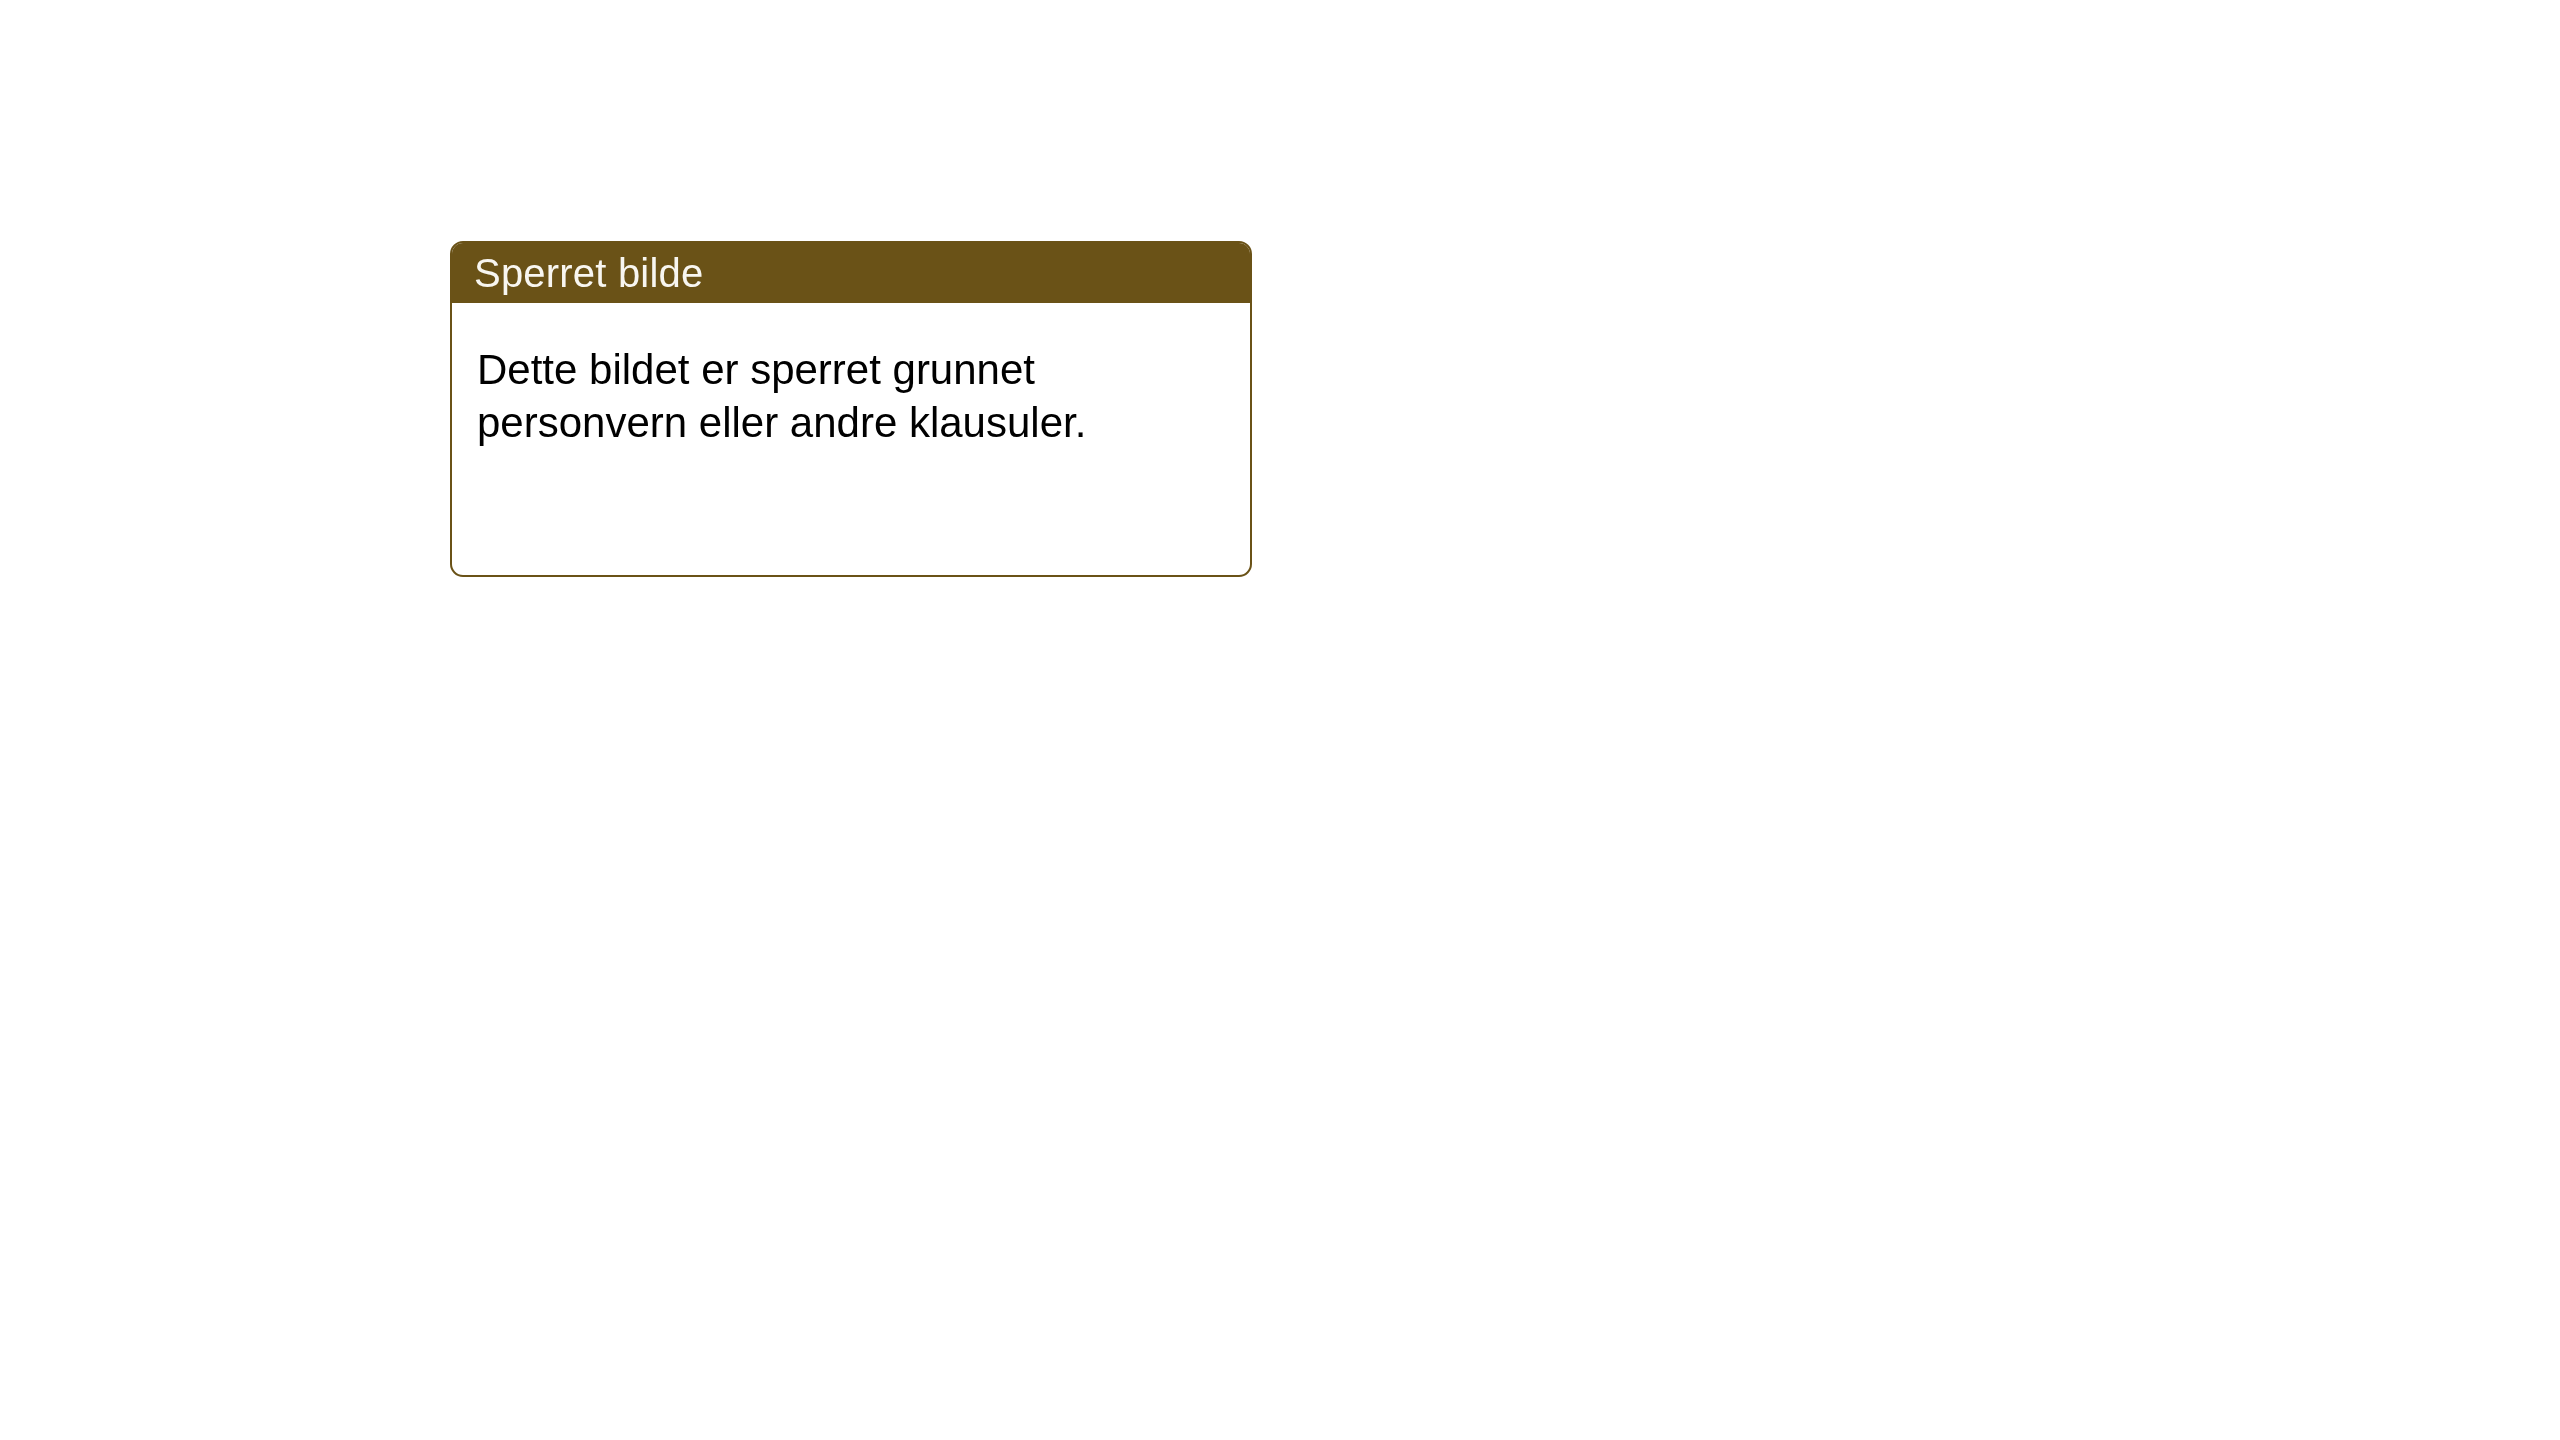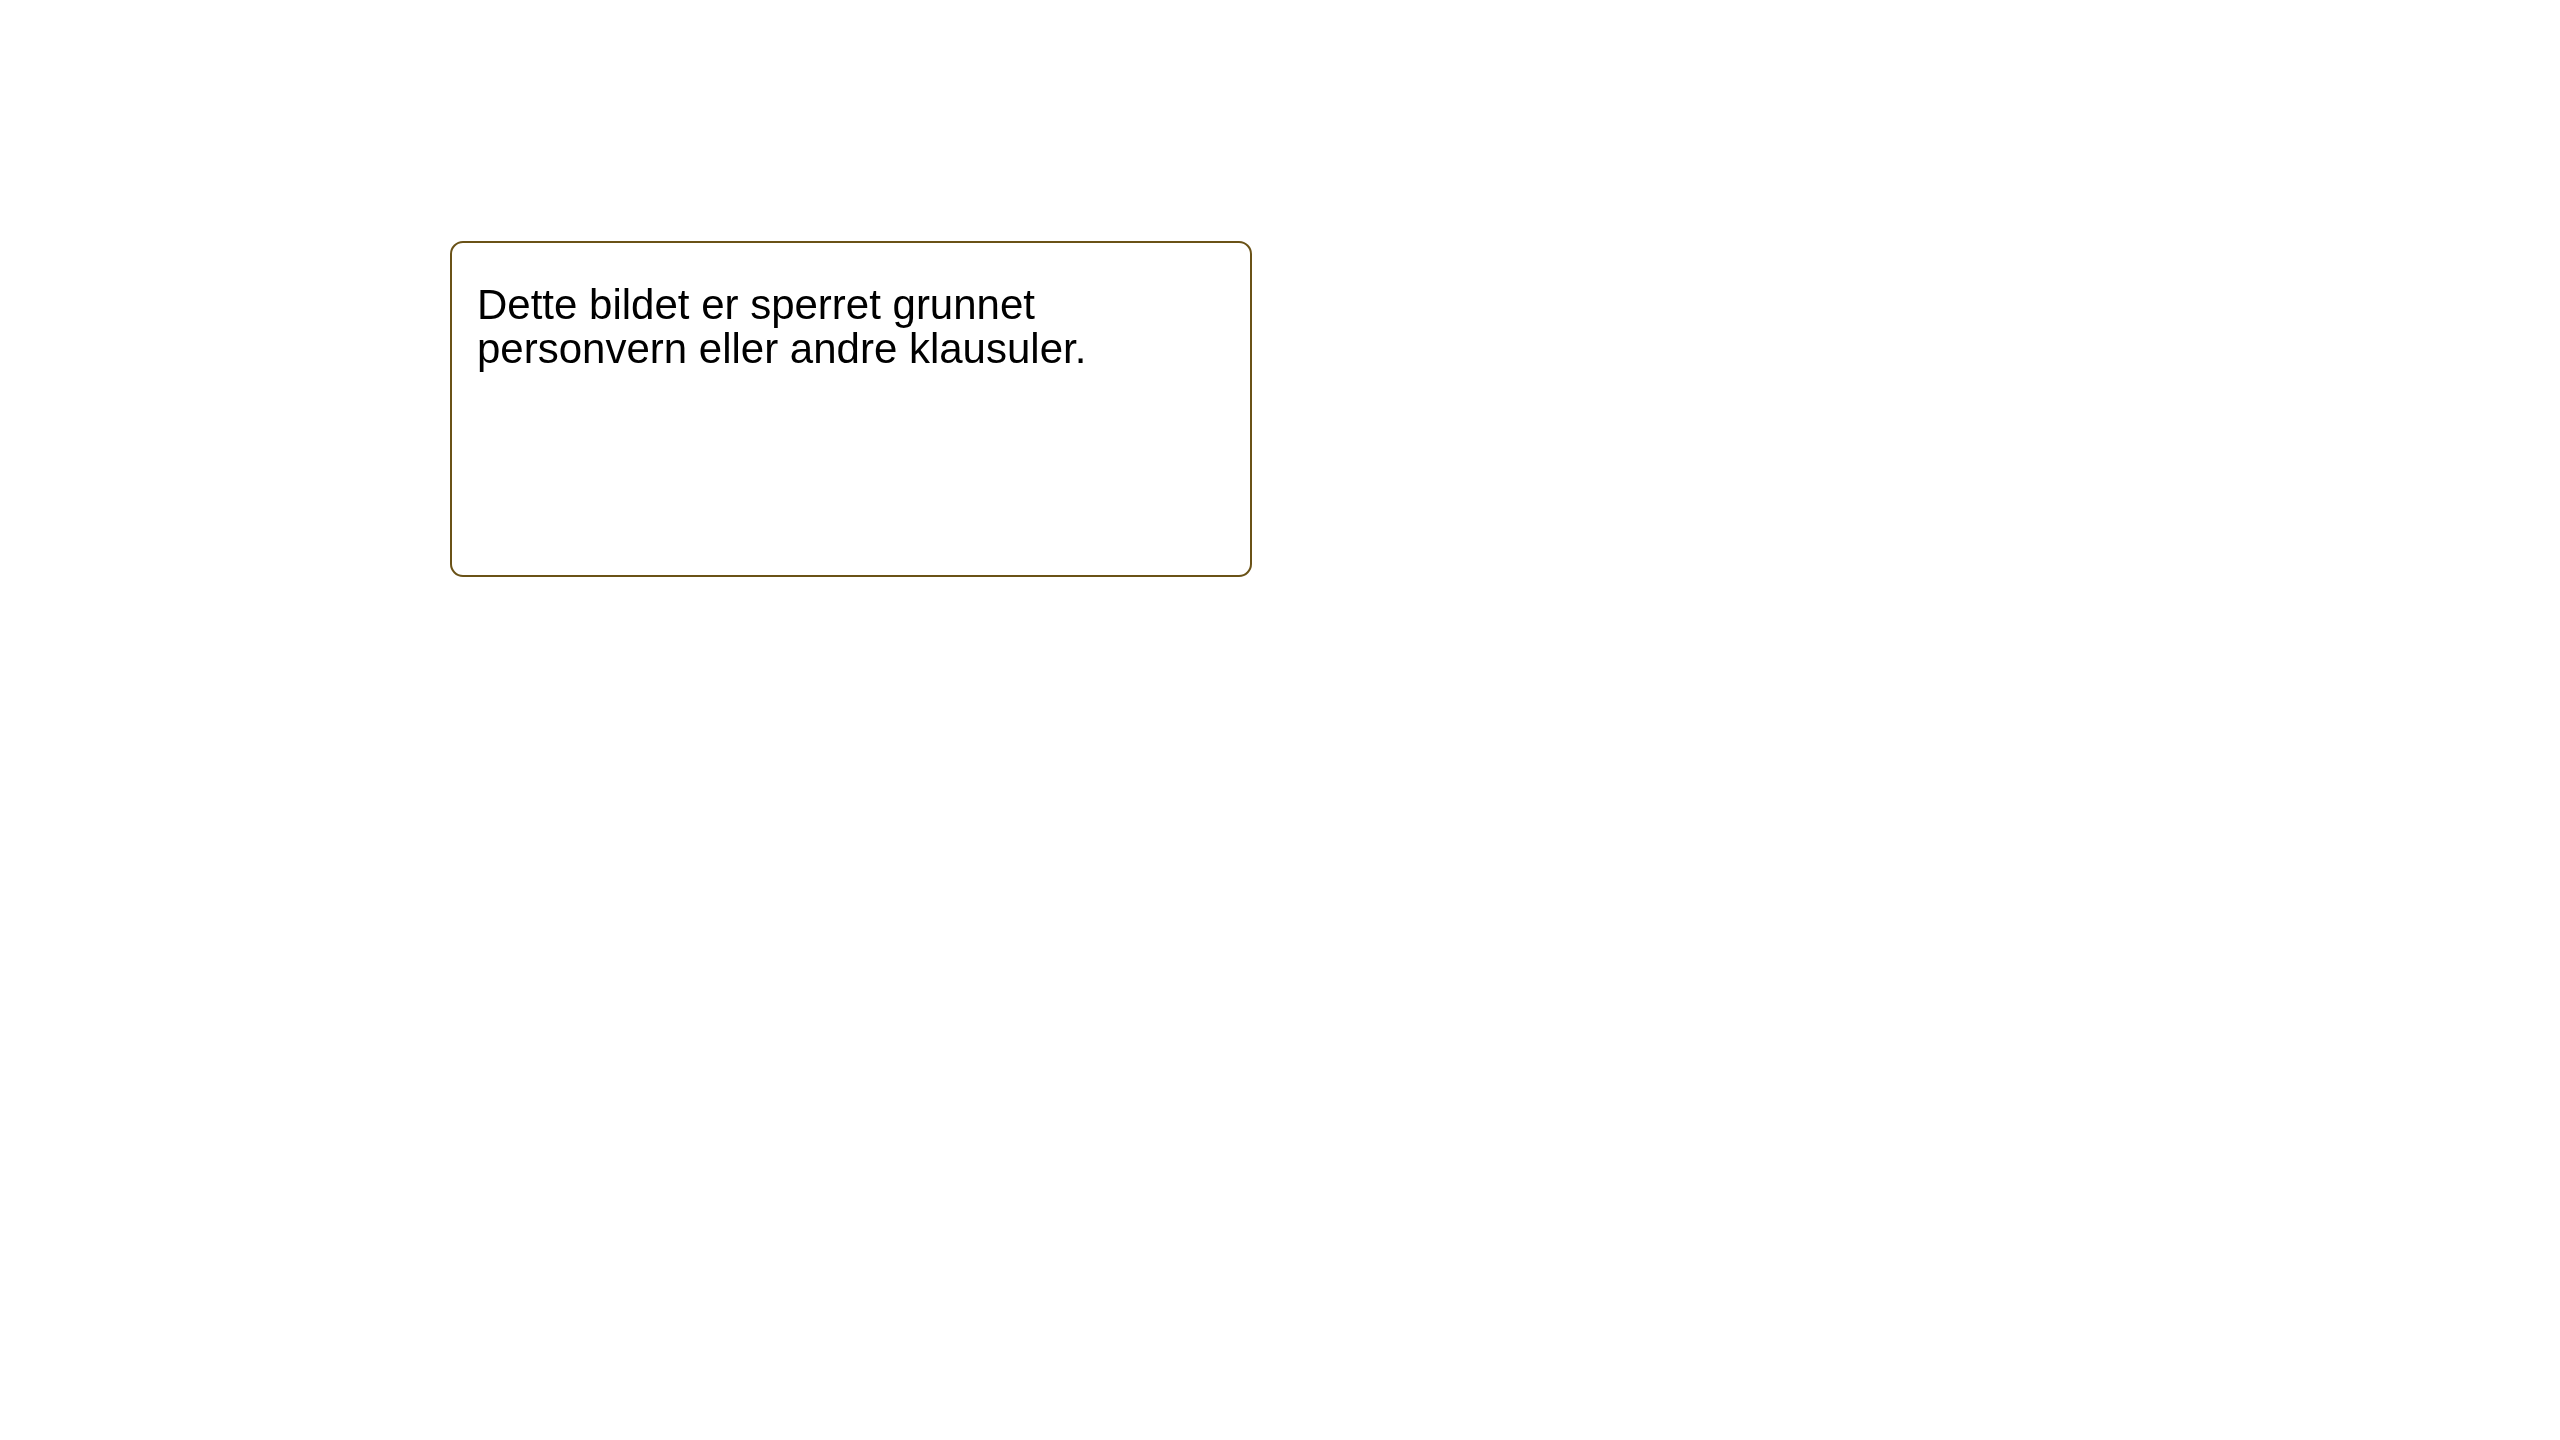--- a/index.html
+++ b/index.html
@@ -38,31 +38,34 @@
     font-size: 40px;
     line-height: 1;
     letter-spacing: 0.2px;
   }
   .card-body {
     padding: 40px 25px 0 25px;
   }
   .card-body p {
     margin: 0;
     font-size: 42px;
-    line-height: 44px;
+    line-height: 53px;
     color: #000000;
     white-space: pre-line;
   }
 </style>
 </head>
 <body>
 
 <div class="stage">
 
   <section class="card card-no">
+    <header class="card-header">
+      <span>Sperret bilde</span>
+    </header>
     <div class="card-body">
       <p>Dette bildet er sperret grunnet
 personvern eller andre klausuler.</p>
     </div>
   </section>
 
 
 </div>
 
 </body></html>

